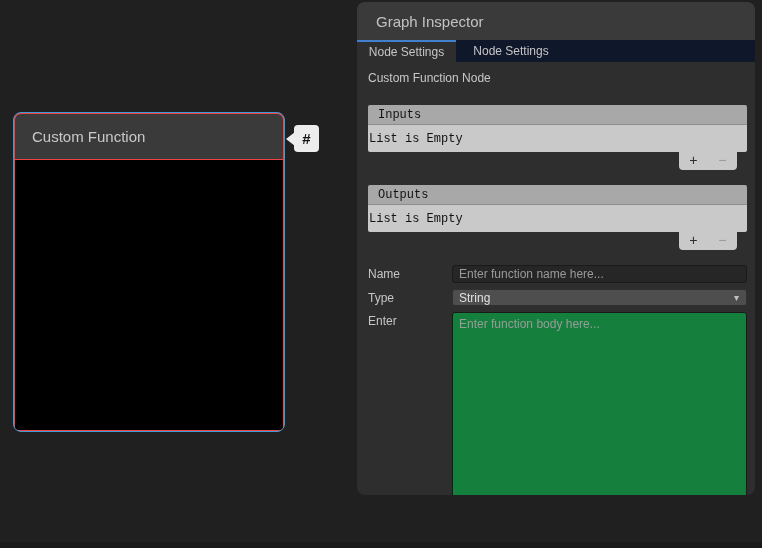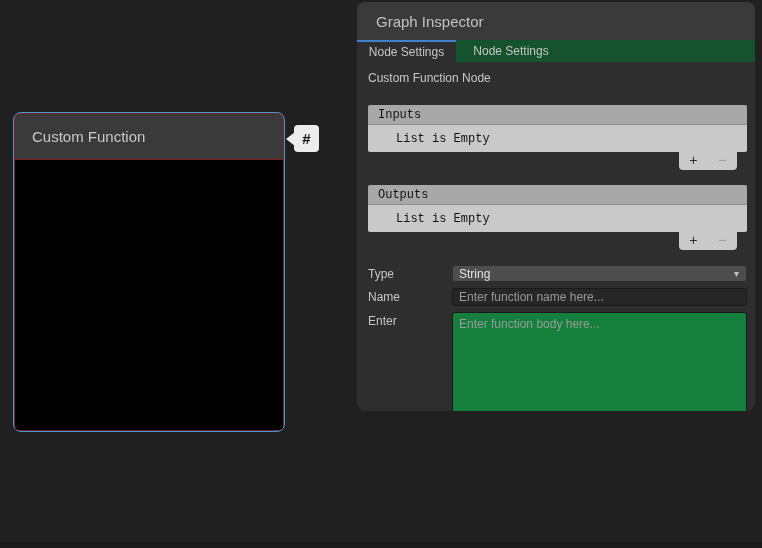--- a/index.html
+++ b/index.html
@@ -9,21 +9,21 @@
     font-family:"Liberation Sans","DejaVu Sans",sans-serif;
     position:relative;
     color:#c8c8c8;
   }
 
   
   .graph-area { position:absolute; inset:0; background:#202020; }
 
   .node {
     position:absolute; left:13px; top:112px; width:272px; height:320px;
-    background:#7f1d1d;
+    background:#ef4444;
     border:1.5px solid var(--node-selection-blue,#3D9BD6);
     border-radius:8px;
     overflow:hidden;
   }
   .node-title {
     margin:1px 1px 0 1px;
     height:45px;
     background:#3a3a3a;
     border-radius:6px 6px 0 0;
     display:flex; align-items:center;
@@ -44,32 +44,32 @@
   }
   .badge-box {
     width:25px; height:27px; margin-left:-1px;
     background:#ededed; border-radius:4px;
     color:#141414; font-size:15px; font-weight:bold;
     display:flex; align-items:center; justify-content:center;
   }
 
   
   .panel {
-    position:absolute; left:357px; top:2px; width:398px; height:409px;
+    position:absolute; left:357px; top:2px; width:398px; height:493px;
     background:#2e2e2e;
     border-radius:8px;
     overflow:hidden;
   }
   .panel-header {
     height:38px; background:#3a3a3a;
     display:flex; align-items:center;
     padding-left:19px;
     font-size:15px; color:#c2c2c2;
   }
-  .tabbar { height:22px; background:#14532d; display:flex; }
+  .tabbar { height:22px; background:#0f172a; display:flex; }
   .tab {
     height:100%;
     display:flex; align-items:center; justify-content:center;
     font-size:12px; color:#c6c6c6;
     cursor:default;
   }
   .tab.active {
     width:99px;
     background:#2e2e2e;
     border-top:2px solid var(--accent-blue,#4080CE);
@@ -91,21 +91,21 @@
     border-bottom:1px solid #8e8e8e;
     color:#121212; font-size:12px;
     display:flex; align-items:center;
     padding-left:10px;
   }
   .rlist-row {
     height:27px;
     background:var(--list-gray,#C9C9C9);
     color:#121212; font-size:12px;
     display:flex; align-items:center;
-    padding-left:28px;
+    padding-left:1px;
   }
   .rlist-footer {
     height:18px; width:58px;
     margin-left:auto; margin-right:10px;
     background:var(--list-gray,#C9C9C9);
     border-radius:0 0 4px 4px;
     display:flex; align-items:center; justify-content:space-around;
   }
   .rlist-footer button {
     background:none; border:none;
@@ -202,31 +202,31 @@
         <div class="rlist-row">List is Empty</div>
       </div>
       <div class="rlist-footer">
         <button>+</button>
         <button class="disabled">−</button>
       </div>
     </div>
 
     <div class="form">
       <div class="frow">
+        <label>Name</label>
+        <input class="field-input" type="text" placeholder="Enter function name here..." style="">
+      </div>
+      <div class="frow">
         <label>Type</label>
         <div class="dropdown">
           <span>String</span>
           <span class="arrow">▾</span>
         </div>
       </div>
       <div class="frow">
-        <label>Name</label>
-        <input class="field-input" type="text" placeholder="Enter function name here..." style="">
-      </div>
-      <div class="frow">
         <label>Enter</label>
         <textarea class="field-textarea" placeholder="Enter function body here..." style=""></textarea>
       </div>
     </div>
   </div>
 </div>
 
 <div class="bottom-strip"></div>
 
 </body></html>

